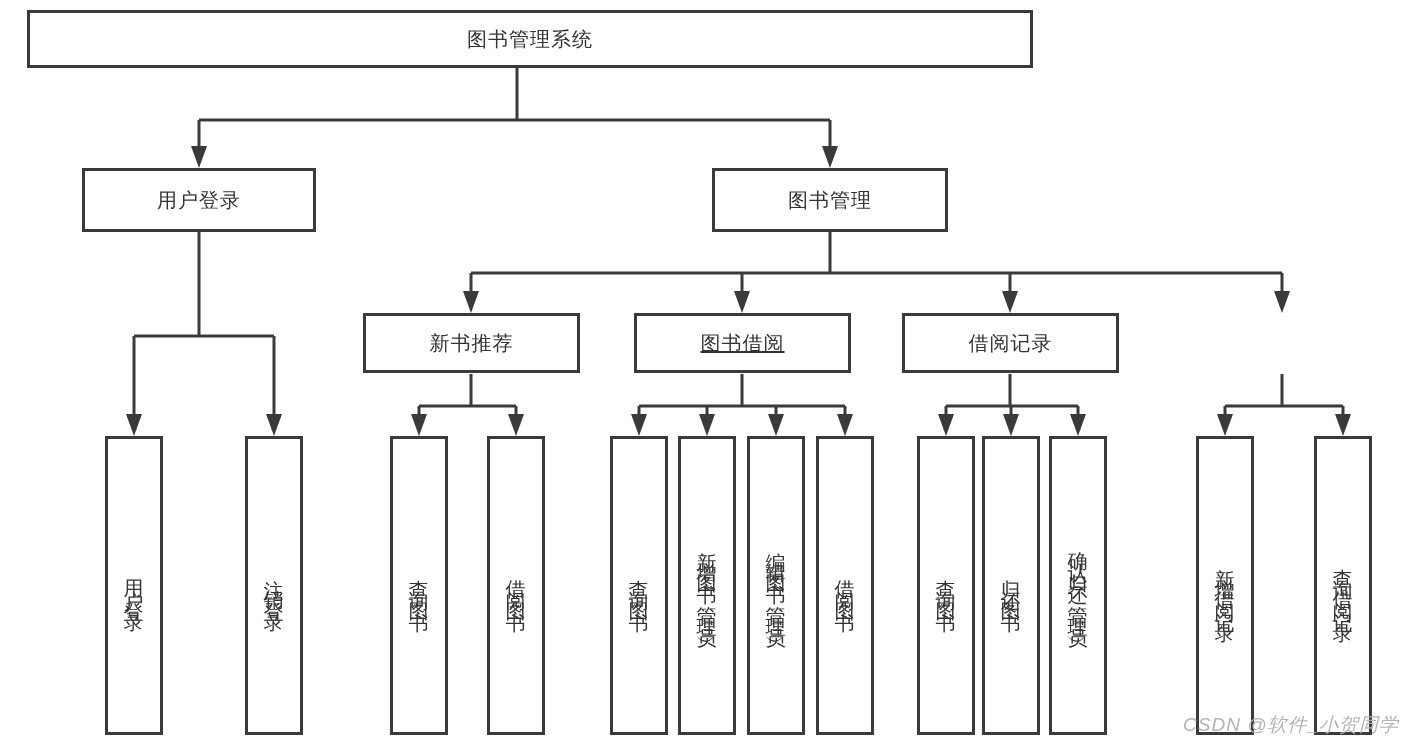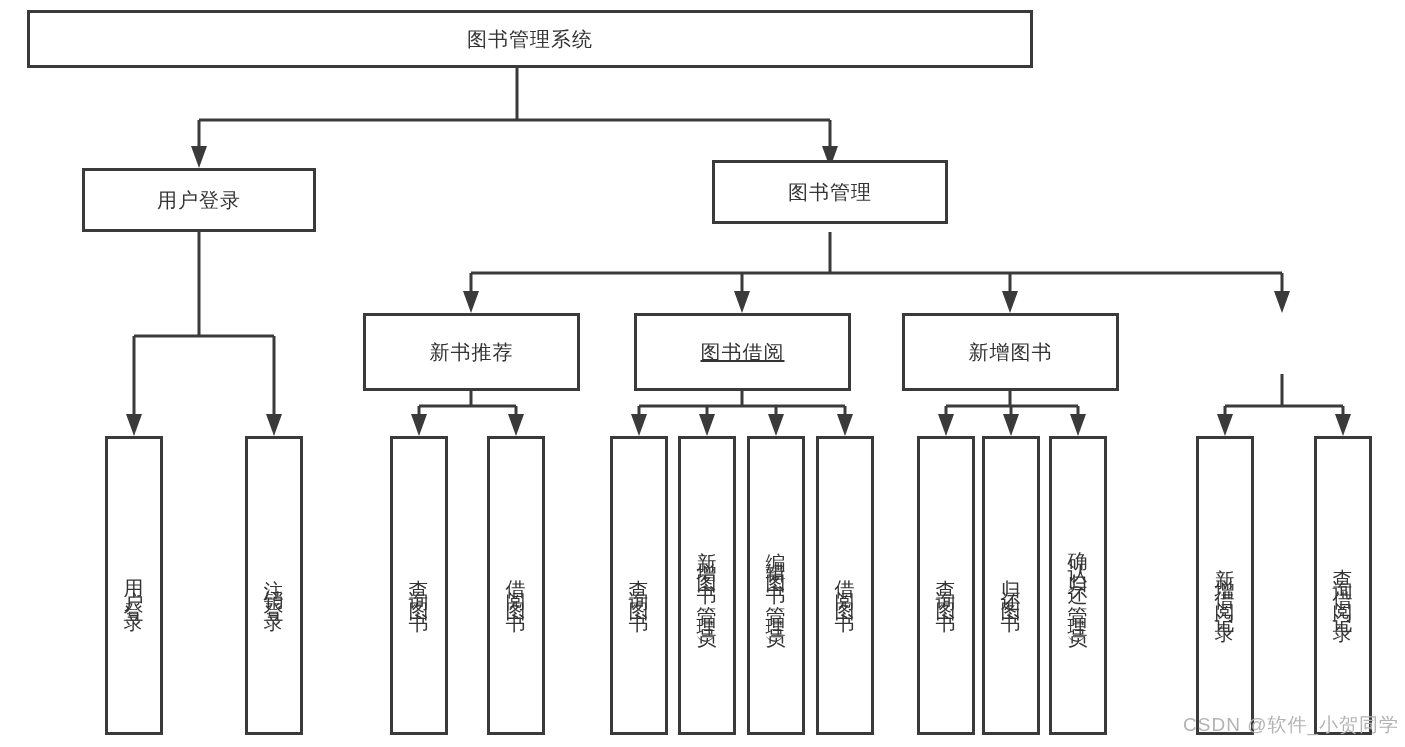--- a/index.html
+++ b/index.html
@@ -31,30 +31,31 @@
     height: 299px;
   }
   .leaf .vtext {
     writing-mode: vertical-rl;
     text-orientation: mixed;
     font-size: 20px;
     letter-spacing: 11px;
     line-height: 1;
     white-space: nowrap;
   }
-  .lvl3 { top: 313px; height: 78px; text-align: center; }
+  .lvl3 { top: 313px; height: 60px; text-align: center; }
   .watermark {
     position: absolute;
     right: 6px;
     bottom: 9px;
     font-size: 19px;
     color: #b3b3b3;
     letter-spacing: 1px;
     z-index: 5;
     pointer-events: none;
+    font-style: italic;
   }
 </style>
 </head>
 <body>
 
 <div id="stage">
 
   <svg class="wires" width="1405" height="747" viewBox="0 0 1405 747">
     <g stroke="#3a3a3a" stroke-width="3" fill="none">
       <path d="M517 67 V120 M199 120 H830 M199 120 V148 M830 120 V148"></path>
@@ -118,32 +119,32 @@
     </g>
   </svg>
 
   <div class="node" style="left:14px; top:10px; width:1006px; height:58px;margin-left:13px;">
     <span>图书管理系统</span>
   </div>
 
   <div class="node" style="left:82px; top:168px; width:234px; height:64px;">
     <span>用户登录</span>
   </div>
-  <div class="node" style="left:712px; top:160px; width:236px; height:64px;">
+  <div class="node" style="left:712px; top:168px; width:236px; height:64px;">
     <span>图书管理</span>
   </div>
 
   <div class="node lvl3" style="left:363px; width:217px;">
     <span>新书推荐</span>
   </div>
   <div class="node lvl3" style="left:634px; width:217px;text-decoration:underline;">
     <span>图书借阅</span>
   </div>
   <div class="node lvl3" style="left:902px; width:217px;">
-    <span>新增图书</span>
+    <span>借阅记录</span>
   </div>
 
   <div class="node leaf" style="left:105px;">
     <span class="vtext">用户登录</span>
   </div>
   <div class="node leaf" style="left:245px;">
     <span class="vtext">注销登录</span>
   </div>
 
   <div class="node leaf" style="left:390px;">

